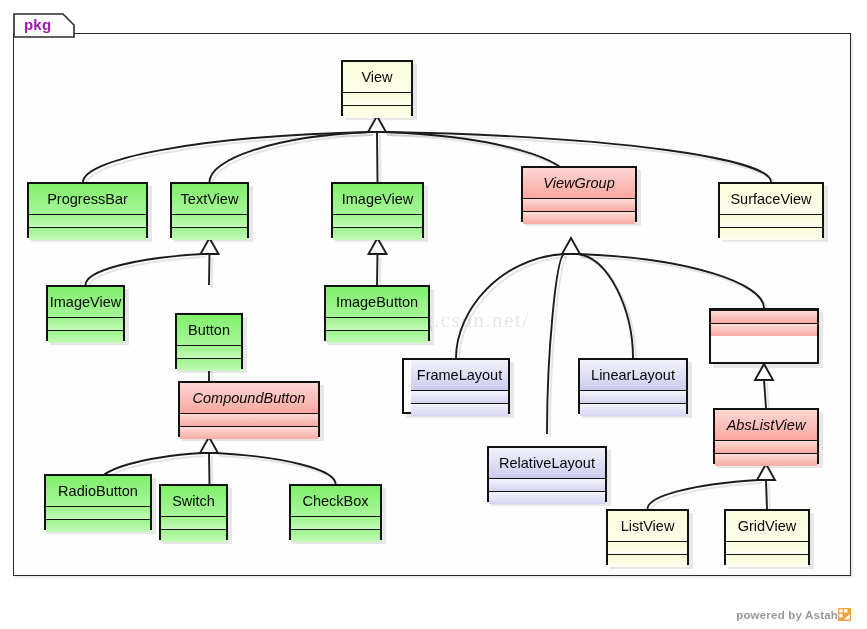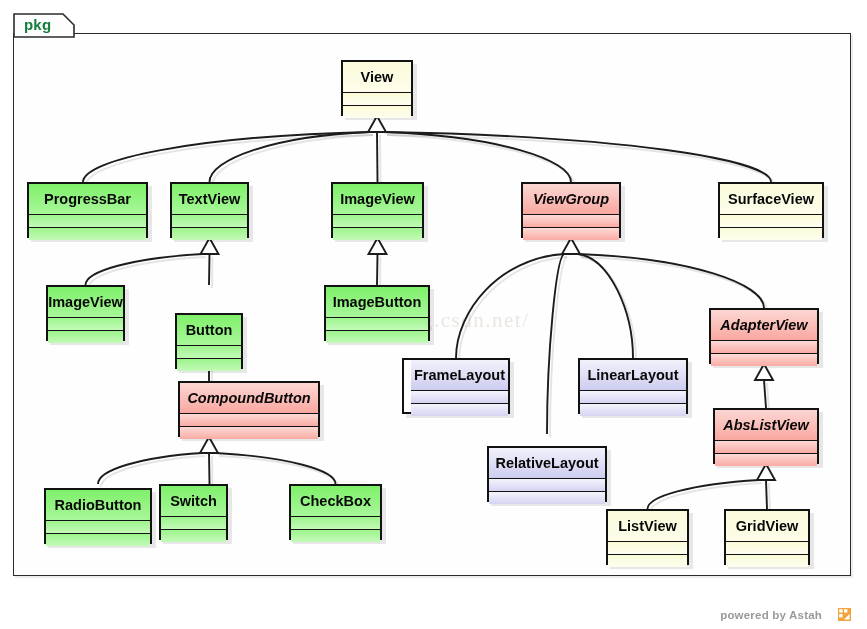--- a/index.html
+++ b/index.html
@@ -6,50 +6,50 @@
   body{width:867px;height:629px;font-family:"Liberation Sans",sans-serif;overflow:hidden;}
   #stage{position:relative;width:867px;height:629px;background:#ffffff;}
 
   
   #pkg-frame{position:absolute;left:13px;top:33px;width:838px;height:543px;
              border:1.6px solid #2b2b2b;background:#fefefe;box-sizing:border-box;
              box-shadow:2px 2px 0 rgba(0,0,0,.07);}
   #pkg-tab{position:absolute;left:13px;top:13px;width:62px;height:24px;z-index:5;}
   #pkg-tab svg{display:block;}
   #pkg-label{position:absolute;left:24px;top:16px;font-size:15px;font-weight:bold;
-             color:#15803d;letter-spacing:.2px;z-index:6;}
+             color:#a21caf;letter-spacing:.2px;z-index:6;}
 
   
   #watermark{position:absolute;left:330px;top:308px;font-family:"Liberation Serif",serif;
              font-size:21px;color:#ebe6e2;letter-spacing:1.5px;white-space:nowrap;
              z-index:2;pointer-events:none;}
 
   
   #edges{position:absolute;left:0;top:0;width:867px;height:629px;z-index:3;pointer-events:none;}
 
   
   .cls{position:absolute;z-index:4;box-sizing:border-box;border:2.2px solid #121212;
        box-shadow:4px 4px 0 rgba(0,0,0,.09);}
-  .cls .nm{height:30px;line-height:30px;text-align:center;font-size:14.5px;font-weight:bold;
+  .cls .nm{height:30px;line-height:30px;text-align:center;font-size:14.5px;font-weight:normal;
            color:#080808;white-space:nowrap;overflow:hidden;}
   .cls .cmp{height:12px;border-top:1.4px solid #121212;}
   .cls.abstract .nm{font-style:italic;}
 
   
   .p-green   .nm {background:linear-gradient(180deg,#7ff06a 0%,#a8f79a 100%);}
   .p-green   .cmp{background:linear-gradient(180deg,#9df48c 0%,#c3fab8 100%);}
   .p-yellow  .nm {background:linear-gradient(180deg,#fbfbdc 0%,#fdfdea 100%);}
   .p-yellow  .cmp{background:linear-gradient(180deg,#fbfbd8 0%,#fefef0 100%);}
   .p-red     .nm {background:linear-gradient(180deg,#fcd7d3 0%,#f9a7a0 100%);}
   .p-red     .cmp{background:linear-gradient(180deg,#fddad6 0%,#f9aba4 100%);}
   .p-blue    .nm {background:linear-gradient(180deg,#f2f2fb 0%,#ccccf0 100%);}
   .p-blue    .cmp{background:linear-gradient(180deg,#f4f4fc 0%,#d4d4f2 100%);}
 
   
-  #footer{position:absolute;right:16px;bottom:8px;display:flex;align-items:center;gap:16px;z-index:6;}
+  #footer{position:absolute;right:16px;bottom:8px;display:flex;align-items:center;gap:0;z-index:6;}
   #footer .txt{font-size:11.5px;color:#9a9a9a;font-weight:bold;letter-spacing:.2px;}
   #astah-logo{width:13px;height:13px;display:block;}
 </style>
 </head>
 <body>
 
 <div id="stage">
 
   <div id="pkg-frame"></div>
 
@@ -125,21 +125,21 @@
       <div class="cls p-green" style="left: 170px; top: 182px; width: 79px; height: 56px;">
         <div class="nm">TextView</div>
         <div class="cmp"></div>
         <div class="cmp"></div>
       </div>
       <div class="cls p-green" style="left: 331px; top: 182px; width: 93px; height: 56px;">
         <div class="nm">ImageView</div>
         <div class="cmp"></div>
         <div class="cmp"></div>
       </div>
-      <div class="cls p-red abstract" style="left: 521px; top: 182px; width: 100px; height: 56px;">
+      <div class="cls p-red abstract" style="left: 521px; top: 166px; width: 116px; height: 56px;">
         <div class="nm">ViewGroup</div>
         <div class="cmp"></div>
         <div class="cmp"></div>
       </div>
       <div class="cls p-yellow" style="left: 718px; top: 182px; width: 106px; height: 56px;">
         <div class="nm">SurfaceView</div>
         <div class="cmp"></div>
         <div class="cmp"></div>
       </div>
       <div class="cls p-green" style="left: 46px; top: 285px; width: 79px; height: 56px;">
@@ -151,21 +151,20 @@
         <div class="nm">Button</div>
         <div class="cmp"></div>
         <div class="cmp"></div>
       </div>
       <div class="cls p-green" style="left: 324px; top: 285px; width: 106px; height: 56px;">
         <div class="nm">ImageButton</div>
         <div class="cmp"></div>
         <div class="cmp"></div>
       </div>
       <div class="cls p-red abstract" style="left: 709px; top: 308px; width: 110px; height: 56px;">
-        <div class="nm">AdapterView</div>
         <div class="cmp"></div>
         <div class="cmp"></div>
       </div>
       <div class="cls p-blue" style="left: 402px; top: 358px; width: 108px; height: 56px; padding-left: 7px;">
         <div class="nm">FrameLayout</div>
         <div class="cmp"></div>
         <div class="cmp"></div>
       </div>
       <div class="cls p-blue" style="left: 578px; top: 358px; width: 110px; height: 56px;">
         <div class="nm">LinearLayout</div>
@@ -180,21 +179,21 @@
       <div class="cls p-red abstract" style="left: 713px; top: 408px; width: 106px; height: 56px;">
         <div class="nm">AbsListView</div>
         <div class="cmp"></div>
         <div class="cmp"></div>
       </div>
       <div class="cls p-blue" style="left: 487px; top: 434px; width: 120px; height: 56px; margin-top: 12px;">
         <div class="nm">RelativeLayout</div>
         <div class="cmp"></div>
         <div class="cmp"></div>
       </div>
-      <div class="cls p-green" style="left: 44px; top: 488px; width: 108px; height: 56px;">
+      <div class="cls p-green" style="left: 44px; top: 474px; width: 108px; height: 56px;">
         <div class="nm">RadioButton</div>
         <div class="cmp"></div>
         <div class="cmp"></div>
       </div>
       <div class="cls p-green" style="left: 159px; top: 484px; width: 69px; height: 56px;">
         <div class="nm">Switch</div>
         <div class="cmp"></div>
         <div class="cmp"></div>
       </div>
       <div class="cls p-green" style="left: 289px; top: 484px; width: 93px; height: 56px;">

